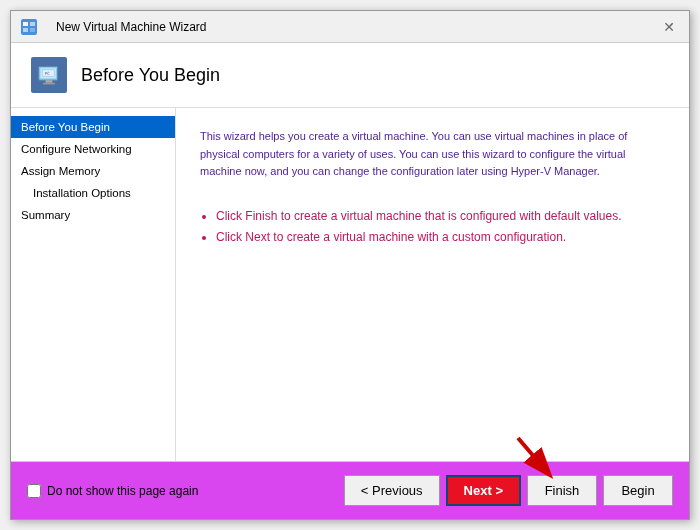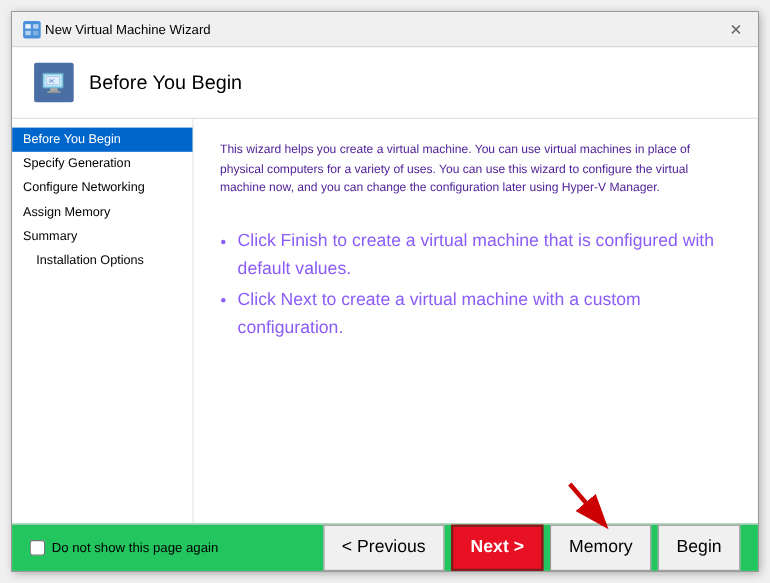--- a/index.html
+++ b/index.html
@@ -28,21 +28,21 @@
       border-bottom: 1px solid #ccc;
       padding: 6px 10px;
       display: flex;
       align-items: center;
       justify-content: space-between;
       height: 32px;
     }
     .title-bar-left {
       display: flex;
       align-items: center;
-      gap: 4px;
+      gap: 19px;
     }
     .title-icon {
       width: 16px;
       height: 16px;
       background: #4a90d9;
       display: flex;
       align-items: center;
       justify-content: center;
       font-size: 10px;
       color: white;
@@ -131,31 +131,31 @@
       margin-bottom: 14px;
     }
     .main-text p {
       margin-bottom: 12px;
     }
     .bullet-list {
       margin-left: 16px;
       margin-bottom: 12px;
     }
     .bullet-list li {
-      font-size: 16px;
+      font-size: 12px;
       line-height: 1.6;
-      color: #8b5cf6;
+      color: #be185d;
       list-style-type: disc;
       margin-bottom: 2px;
     }
     .spacer { flex: 1; }
     .bottom-area {
-      background: #22c55e;
+      background: #d946ef;
       border-top: 1px solid #ccc;
-      padding: 0 16px;
+      padding: 13px 16px;
       display: flex;
       align-items: center;
       justify-content: space-between;
     }
     .checkbox-row {
       display: flex;
       align-items: center;
       gap: 6px;
     }
     .checkbox-row input[type="checkbox"] {
@@ -167,35 +167,35 @@
       color: #000;
     }
     .button-row {
       display: flex;
       align-items: center;
       gap: 6px;
       position: relative;
     }
     .btn {
       padding: 4px 16px;
-      font-size: 16px;
+      font-size: 13px;
       border: 1px solid #999;
       background: #f0f0f0;
       cursor: pointer;
       min-width: 70px;
-      height: 42px;
+      height: 31px;
       display: flex;
       align-items: center;
       justify-content: center;
       text-align: center;
     }
     .btn.primary {
       background: #e81123;
       color: white;
-      border: 2px solid #7f1d1d;
+      border: 2px solid #0c4a6e;
       font-weight: bold;
     }
     .red-arrow {
       position: absolute;
       right: 105px;
       top: -42px;
       pointer-events: none;
     }
   </style>
 </head>
@@ -229,25 +229,24 @@
         <text x="9" y="14" font-size="5" fill="#4466aa" font-family="monospace">PC</text>
       </svg>
     </div>
     <span class="header-title">Before You Begin</span>
   </div>
 
   <div class="content-area">
 
     <div class="sidebar">
       <div class="sidebar-item active">Before You Begin</div>
-      <div class="sidebar-item">Specify Generation</div>
       <div class="sidebar-item">Configure Networking</div>
       <div class="sidebar-item">Assign Memory</div>
+      <div class="sidebar-item sub">Installation Options</div>
       <div class="sidebar-item">Summary</div>
-      <div class="sidebar-item sub">Installation Options</div>
     </div>
 
     <div class="main-content">
       <div class="main-text">
         <p>This wizard helps you create a virtual machine. You can use virtual machines in place of physical computers for a variety of uses. You can use this wizard to configure the virtual machine now, and you can change the configuration later using Hyper-V Manager.</p>
       </div>
       <ul class="bullet-list">
         <li>Click Finish to create a virtual machine that is configured with default values.</li>
         <li>Click Next to create a virtual machine with a custom configuration.</li>
       </ul>
@@ -265,17 +264,17 @@
       <svg class="red-arrow" width="60" height="50" viewBox="0 0 60 50">
         <defs>
           <marker id="arrowhead" markerWidth="8" markerHeight="6" refX="6" refY="3" orient="auto">
             <polygon points="0 0, 8 3, 0 6" fill="#cc0000"></polygon>
           </marker>
         </defs>
         <line x1="10" y1="5" x2="40" y2="40" stroke="#cc0000" stroke-width="4" marker-end="url(#arrowhead)"></line>
       </svg>
       <button class="btn">&lt; Previous</button>
       <button class="btn primary">Next &gt;</button>
-      <button class="btn">Memory</button>
+      <button class="btn">Finish</button>
       <button class="btn">Begin</button>
     </div>
   </div>
 </div>
 
 </body></html>

